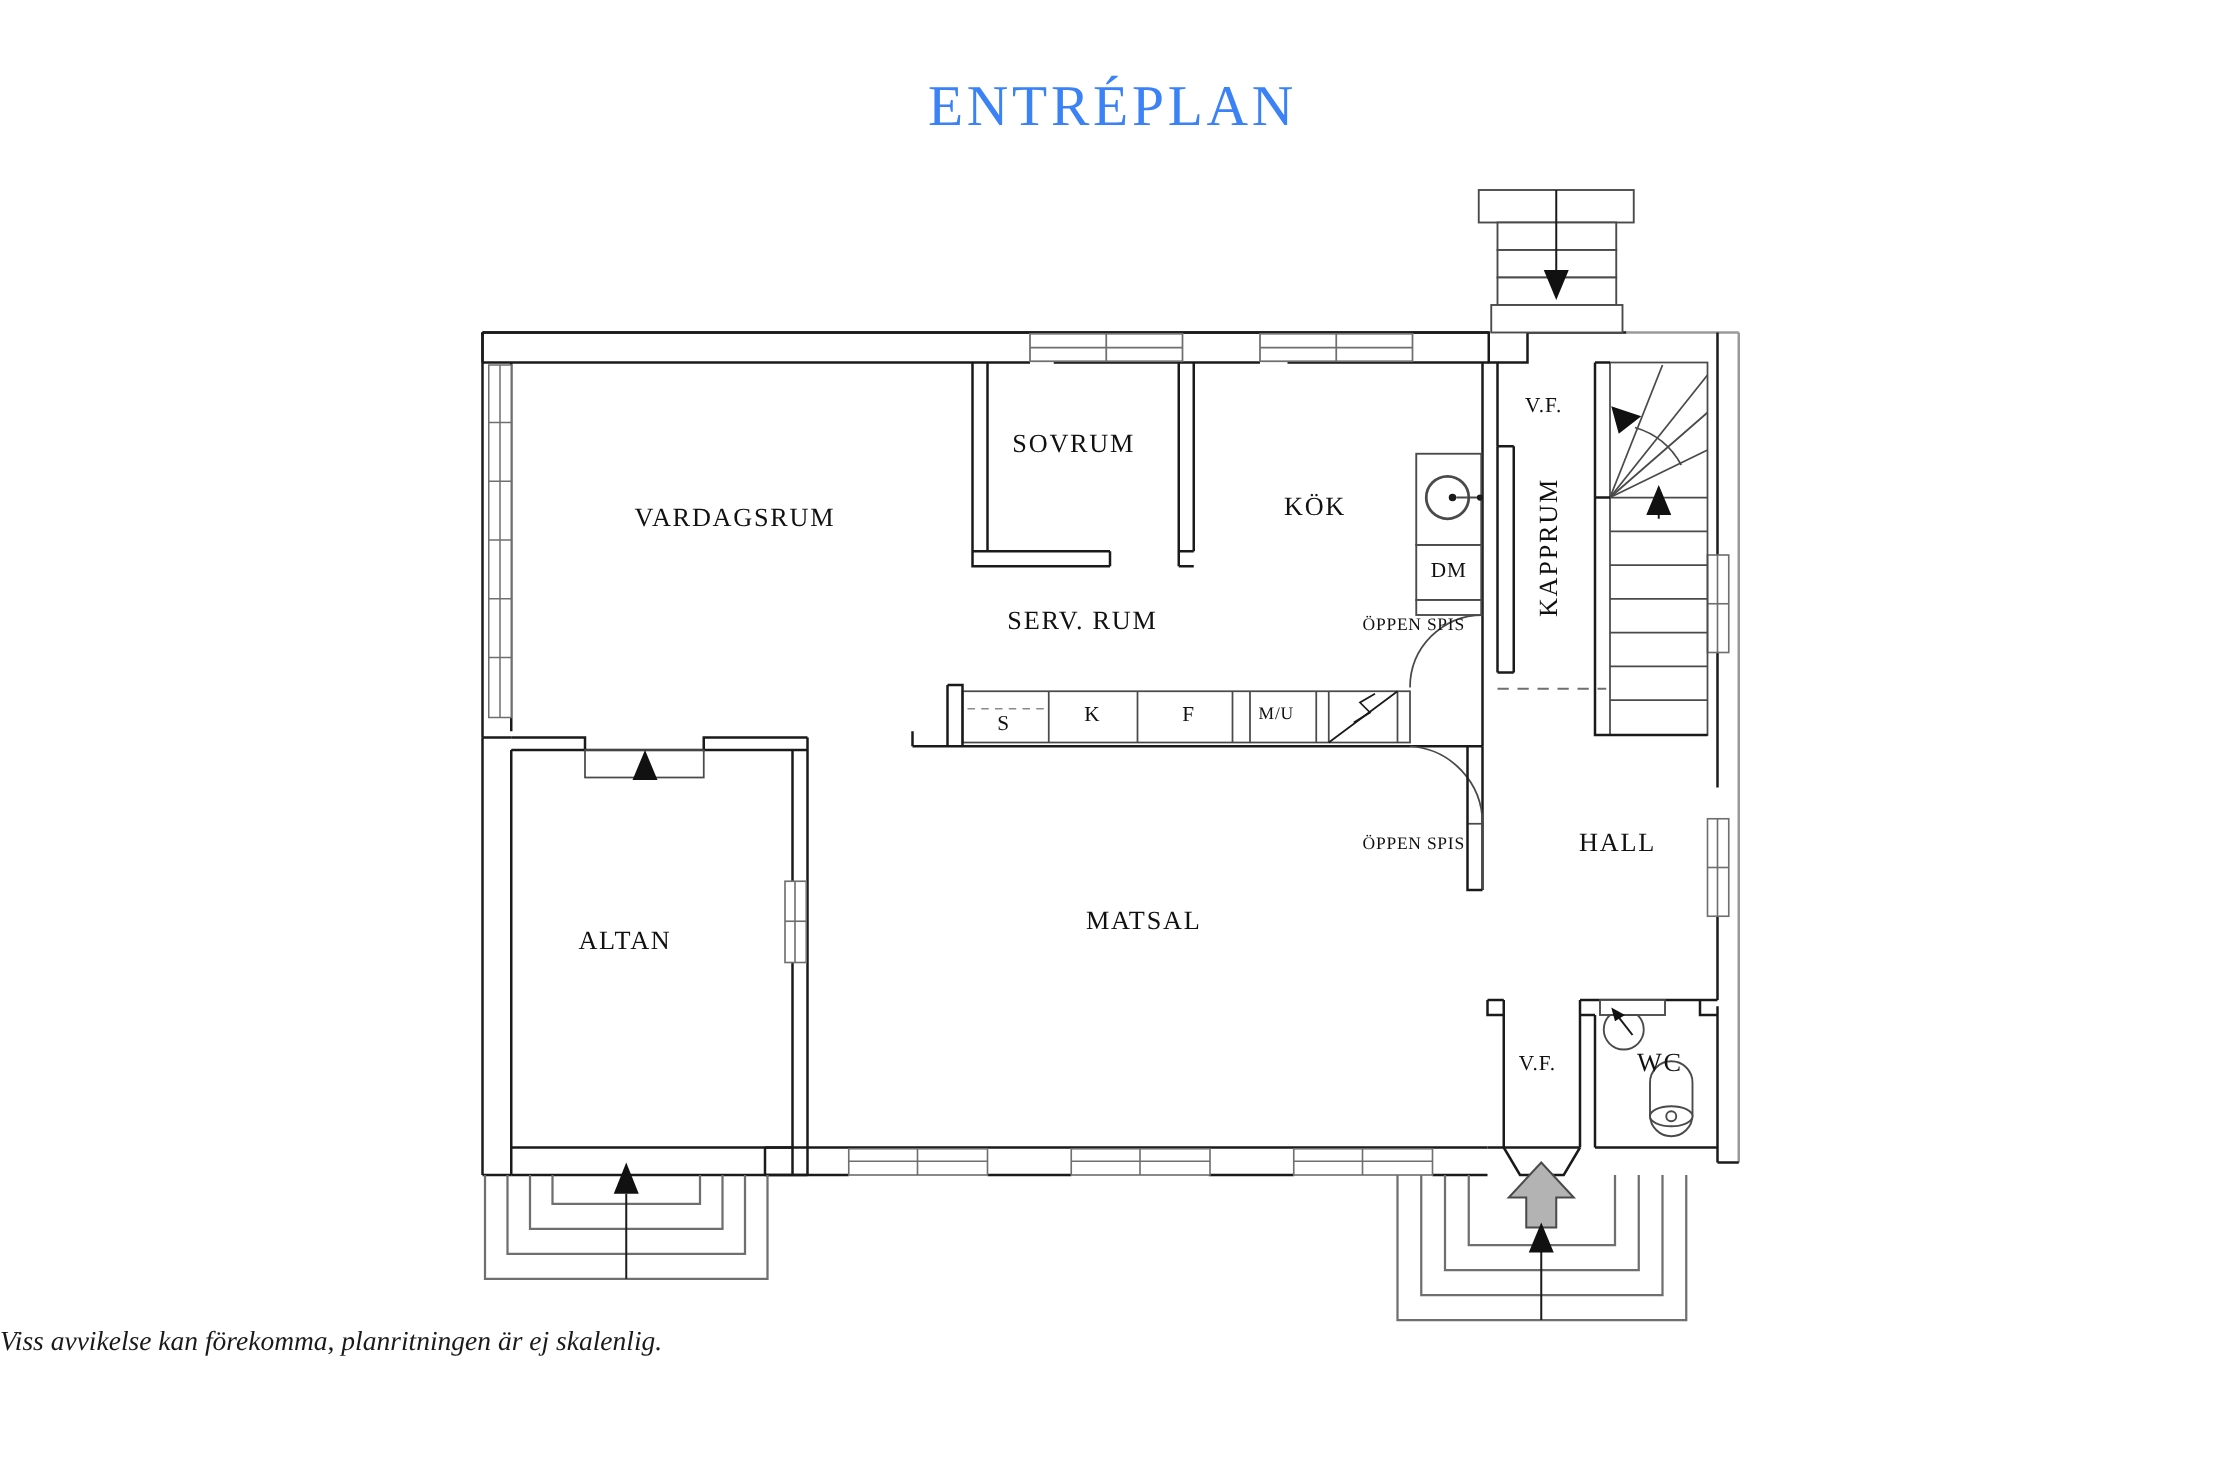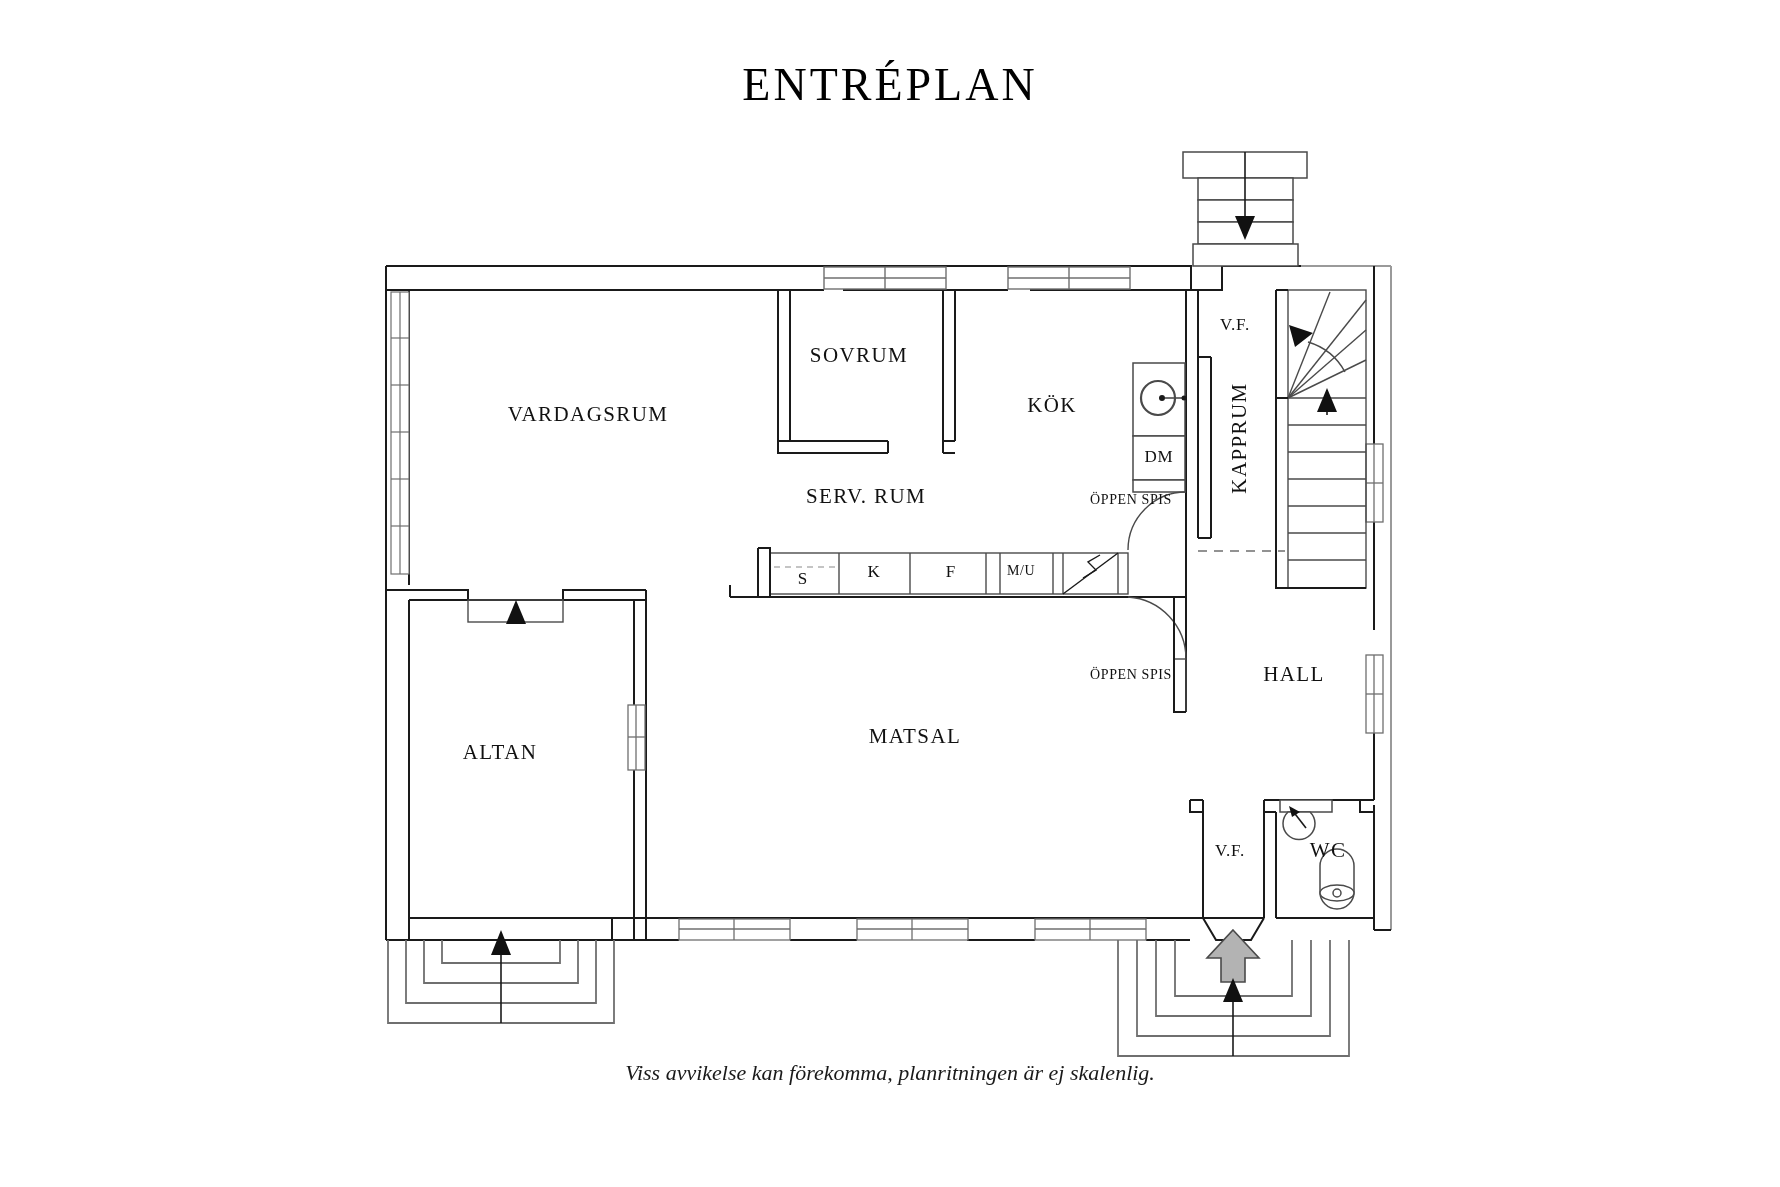--- a/index.html
+++ b/index.html
@@ -23,28 +23,28 @@
   }
   .title {
     position: absolute;
     left: 0;
     top: 58px;
     width: 1780px;
     text-align: center;
     font-size: 46px;
     letter-spacing: 3px;
     font-weight: 400;
-    color: #000000;
+    color: #3b82f6;
   }
   .caption {
     position: absolute;
     left: 0;
     top: 1060px;
     width: 1780px;
-    text-align: center;
+    text-align: left;
     font-size: 22px;
     font-style: italic;
     color: #1a1a1a;
   }
   .svg-wrap {
     position: absolute;
     left: 0; top: 0;
     width: 1780px; height: 1187px;
   }
   svg { display: block; }

